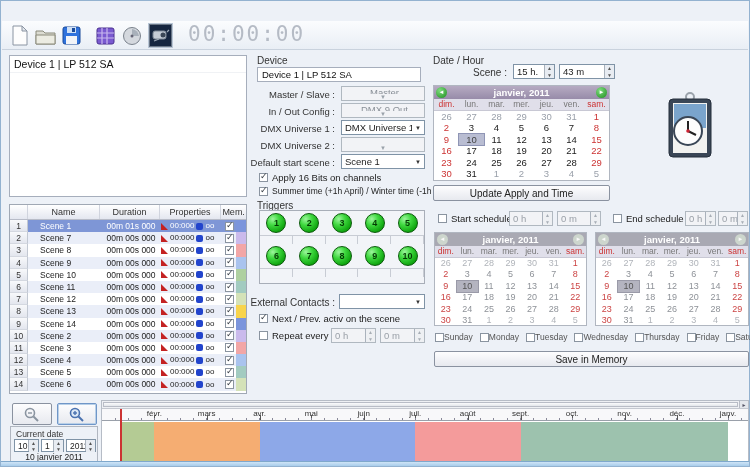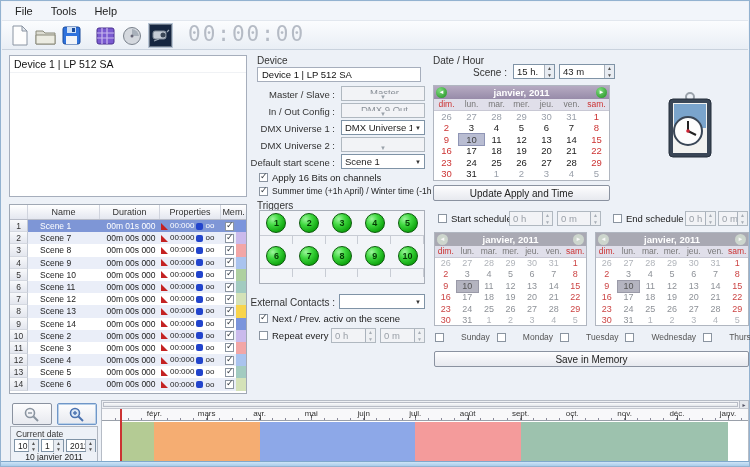--- a/index.html
+++ b/index.html
@@ -80,21 +80,21 @@
   .cal-cell.wkend { color:#cc3333; }
   .cal-cell.om { color:#9aa0aa; }
   .cal-cell.sel { background:#b9bdd2; outline:1px solid #8f95b5; color:#444; }
   .cal-dis .cal-cell { color:#8e9298; }
   .cal-dis .cal-cell.wkend { color:#cc4444; }
   .cal-dis .cal-cell.om { color:#b0b4ba; }
   .cal-dis .cal-cell.sel { background:#b4b4c0; outline:1px solid #9a9aa8; color:#555; }
 
   
   .weekday-row { position:absolute; left:434px; top:331px; width:314px; display:flex; gap:7px; font-size:8.5px; color:#555; align-items:center; }
-  .weekday-row .wd { display:flex; align-items:center; gap:17px; white-space:nowrap; }
+  .weekday-row .wd { display:flex; align-items:center; gap:0; white-space:nowrap; }
 
   
   .bot-group { position:absolute; left:8px; top:399px; width:90px; height:62px; }
   .zoom-btn { position:absolute; top:3px; width:40px; height:22px; background:linear-gradient(#fdfdfe,#e7e9ef); border:1px solid #8a92a0; border-radius:2px; display:flex; align-items:center; justify-content:center; }
   .zoom-btn.focused { border:1px solid #6f96c8; box-shadow:0 0 0 1px #b9d0e8 inset; }
   .cur-box { position:absolute; left:1px; top:26px; width:88px; height:36px; border:1px solid #b0b6c0; background:#edf1f7; }
   .timeline { position:absolute; left:100px; top:399px; width:648px; height:62px; border:1px solid #b6bcc6; background:#fff; }
   .tl-scroll { position:absolute; left:0; top:0; right:0; height:8px; background:#eef0f4; border-bottom:1px solid #c4c8d0; }
   .tl-scroll .thumb { position:absolute; left:1px; top:1px; right:10px; bottom:1px; background:linear-gradient(#fafbfc,#e2e5ea); border:1px solid #b8bcc6; }
   .tl-scroll .sb-arrow { position:absolute; right:0; top:0; width:9px; bottom:0; background:#e4e7ec; border-left:1px solid #b8bcc6; font-size:5px; text-align:center; line-height:8px; color:#556; }
@@ -107,25 +107,20 @@
   .band { position:absolute; top:0; bottom:0; }
   .tl-marker { position:absolute; top:8px; bottom:0; width:2px; background:#cc3333; }
   .statusbar { position:absolute; left:0; right:0; bottom:0; height:5px; background:linear-gradient(#cfe4f6,#a8cdeb); border-top:1px solid #7fa8cc; }
   svg { display:block; }
 </style>
 </head>
 <body>
 
 <div class="window">
 
-  <div class="menubar" id="menu-items">
-      <div class="menu-item">File</div>
-      <div class="menu-item">Tools</div>
-      <div class="menu-item">Help</div>
-    </div>
 
   <div class="toolbar">
     <div class="tb-icon" style="left:6px;">
       <svg width="23" height="23" viewBox="0 0 23 23">
           <path d="M5 2 h9 l5 5 v14 h-14 z" fill="#fdfdfd" stroke="#8a94a2"></path>
           <path d="M14 2 l5 5 h-5 z" fill="#e4e8ee" stroke="#8a94a2"></path>
         </svg>
     </div>
     <div class="tb-icon" style="left:32px;">
       <svg width="23" height="23" viewBox="0 0 23 23">

